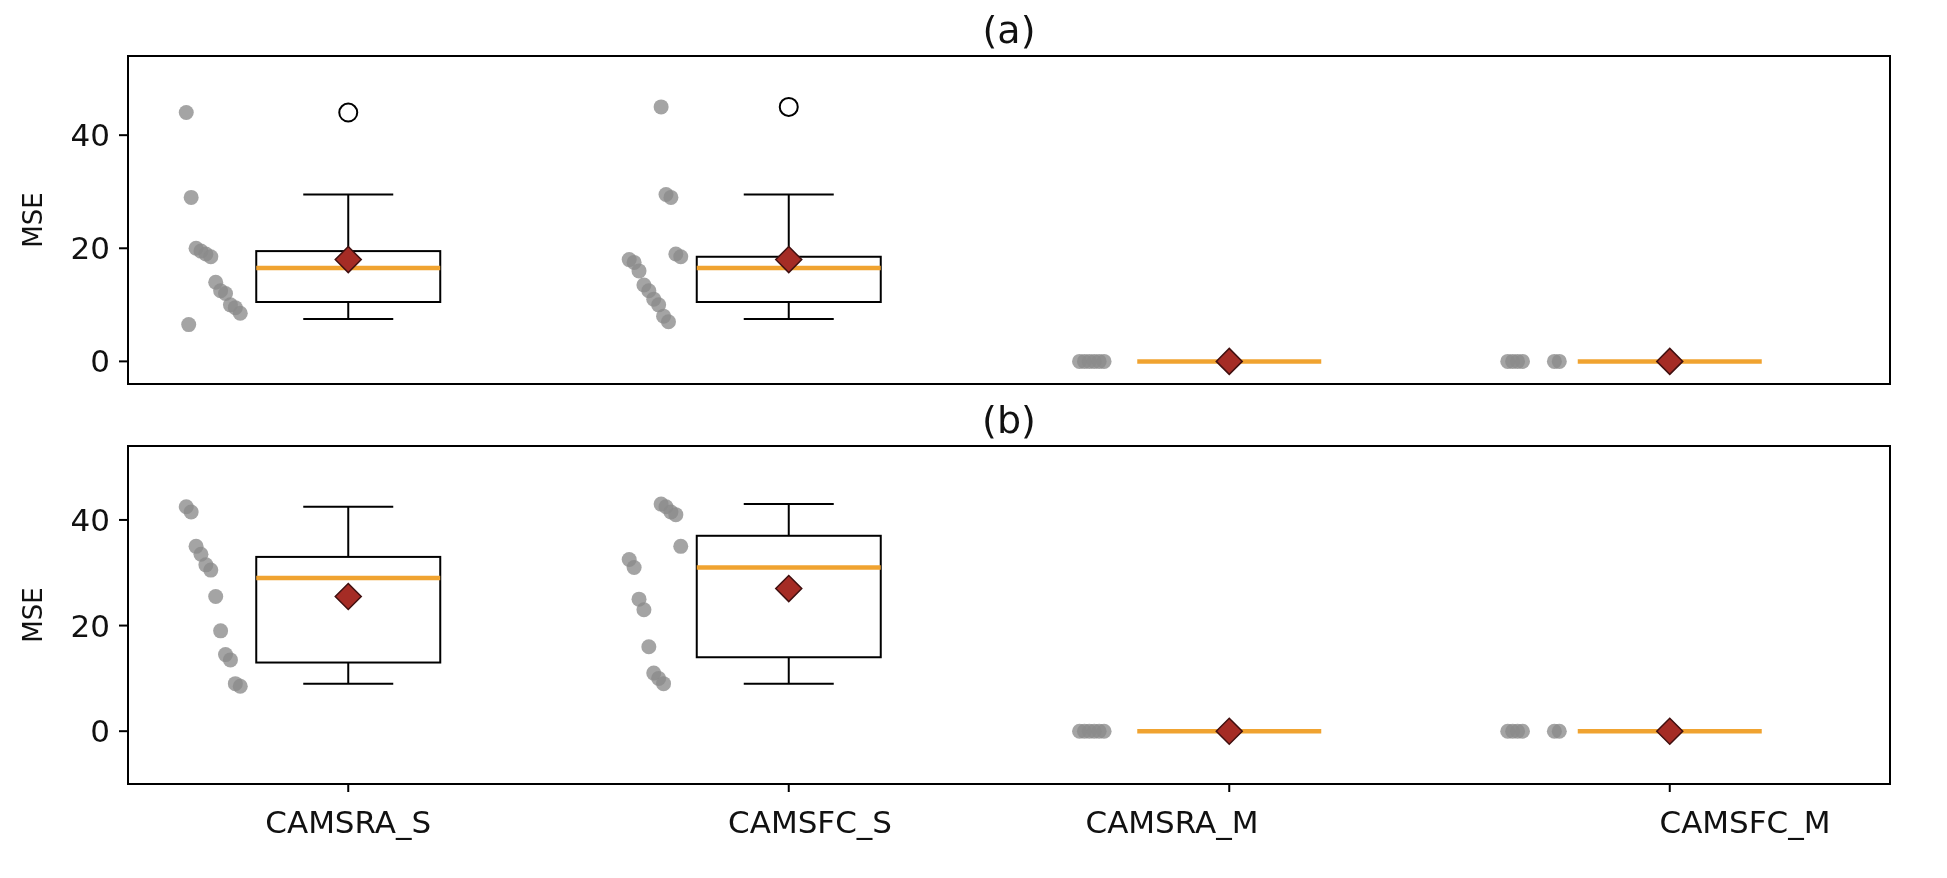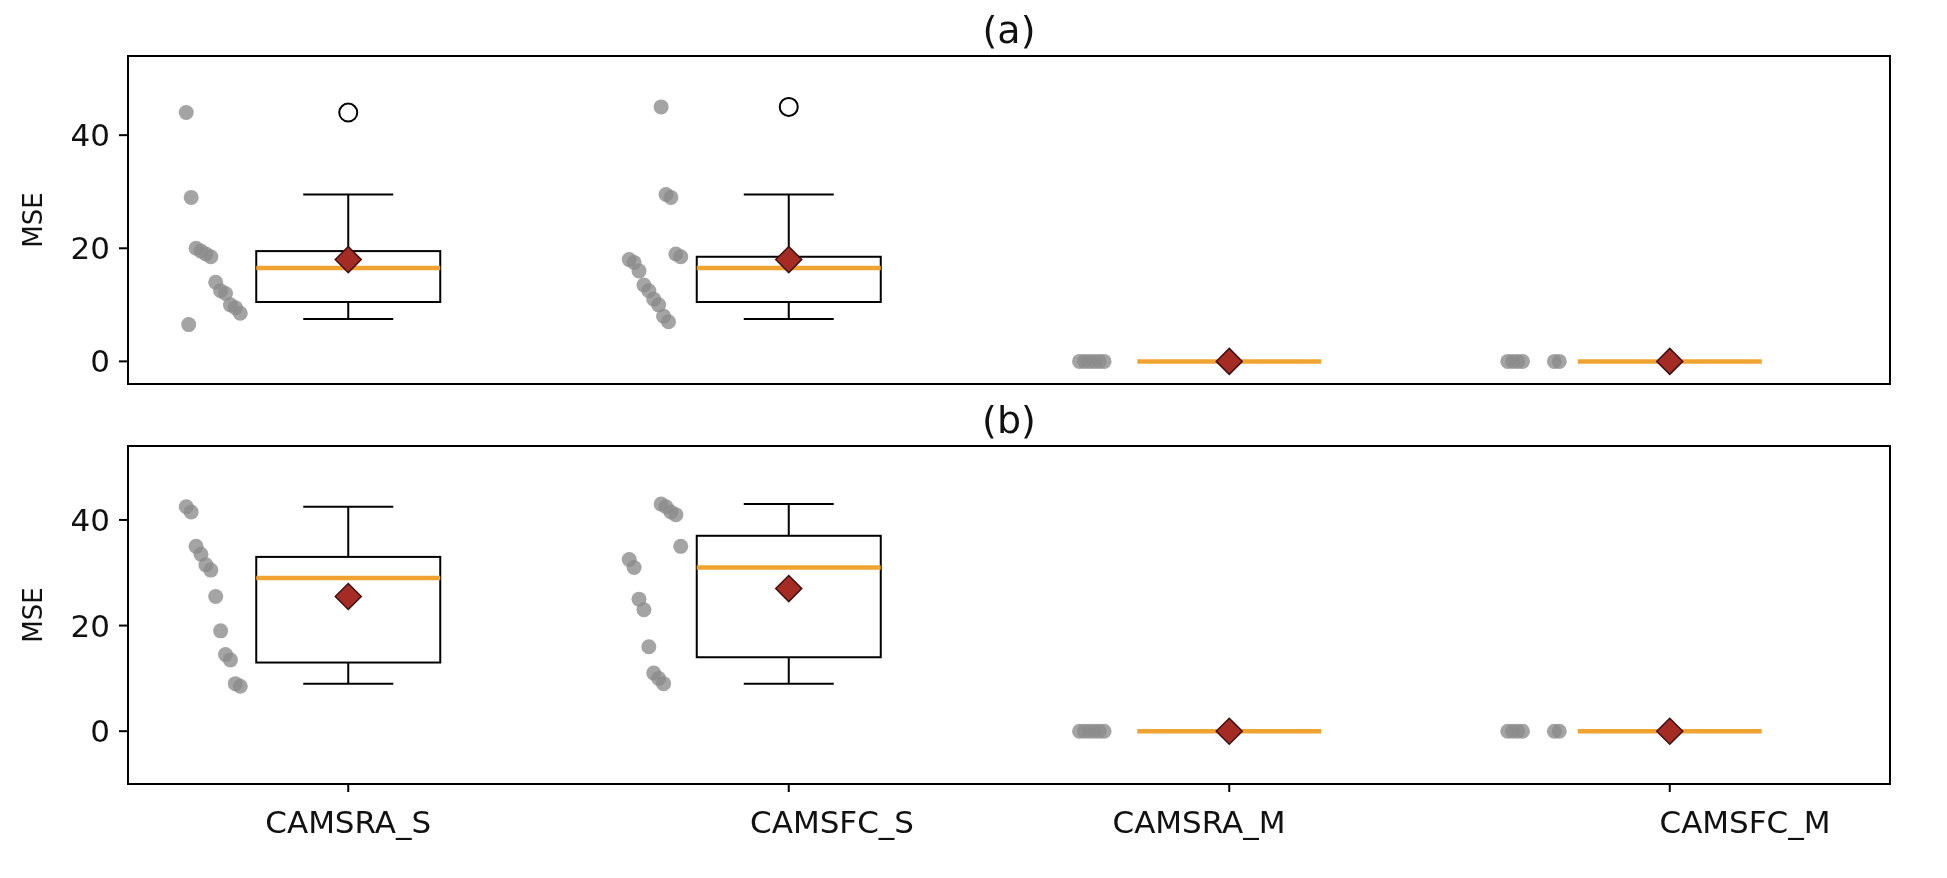--- a/index.html
+++ b/index.html
@@ -171,17 +171,17 @@
       <line x1="1669.75" x2="1669.75" y1="287.1875" y2="287.1875" stroke="#000" stroke-width="2"></line>
       <line x1="1624.75" x2="1714.75" y1="287.1875" y2="287.1875" stroke="#000" stroke-width="2"></line>
       <line x1="1624.75" x2="1714.75" y1="287.1875" y2="287.1875" stroke="#000" stroke-width="2"></line>
       <rect x="1577.75" y="287.1875" width="184" height="0" fill="#fff" stroke="#000000" stroke-width="2"></rect>
       <line x1="1577.75" x2="1761.75" y1="287.1875" y2="287.1875" stroke="#F0A330" stroke-width="4.5"></line>
       <path d="M 1669.75 274.1875 L 1682.75 287.1875 L 1669.75 300.1875 L 1656.75 287.1875 Z" fill="#A52C25" stroke="#401010" stroke-width="1.5"></path>
       <line x1="1669.75" x2="1669.75" y1="340" y2="348" stroke="#000" stroke-width="2"></line>
     </svg>
   <div class="xlabels">
       <div class="xlab" style="left: 348.25px;">CAMSRA_S</div>
-      <div class="xlab" style="left: 832px;">CAMSFC_S</div>
-      <div class="xlab" style="left: 1199px;">CAMSRA_M</div>
+      <div class="xlab" style="left: 810px;">CAMSFC_S</div>
+      <div class="xlab" style="left: 1172px;">CAMSRA_M</div>
       <div class="xlab" style="left: 1745px;">CAMSFC_M</div>
     </div>
 </div>
 
 </body></html>

